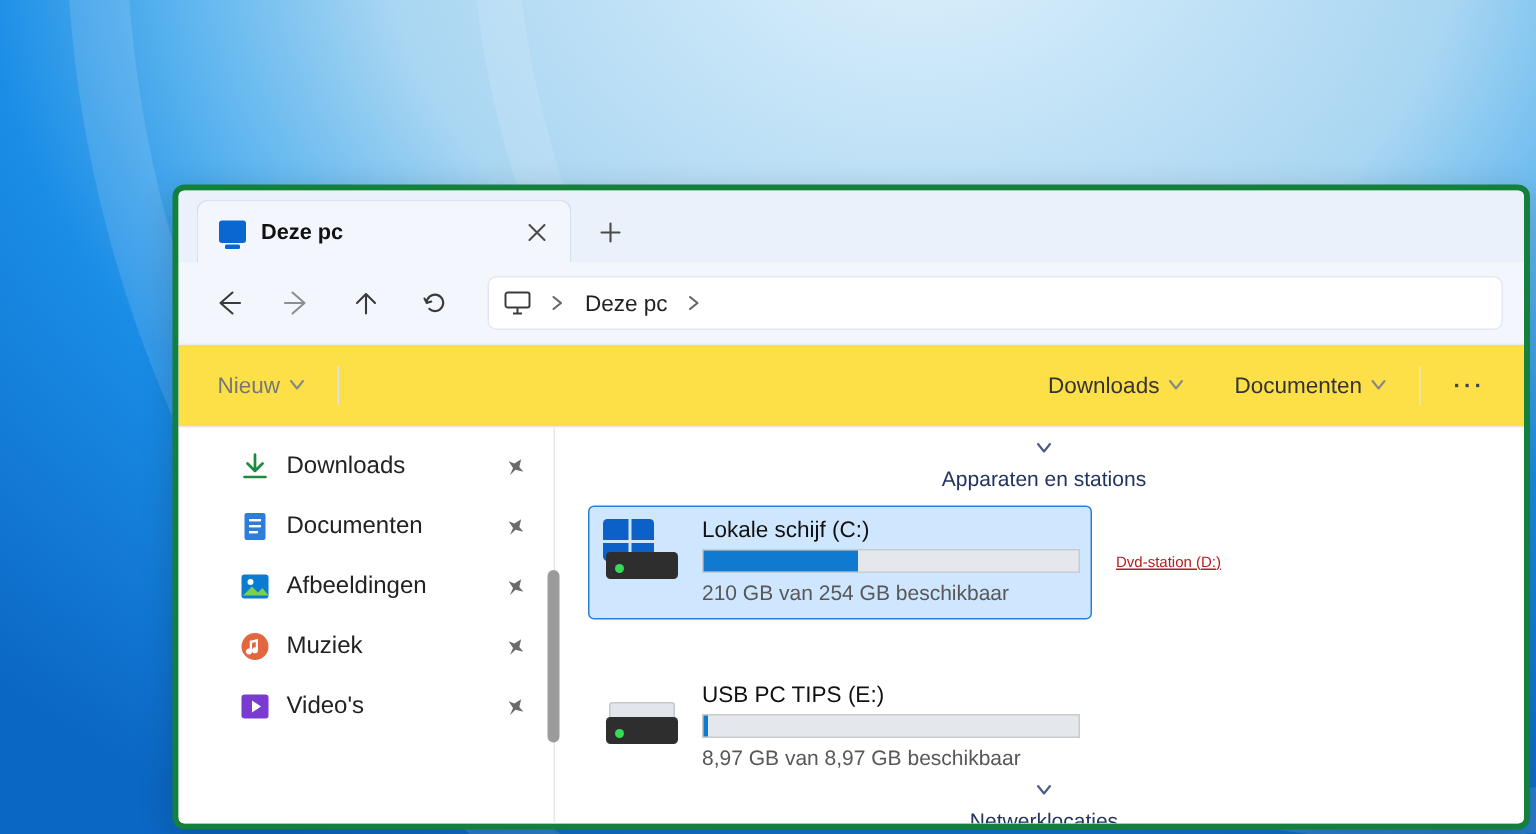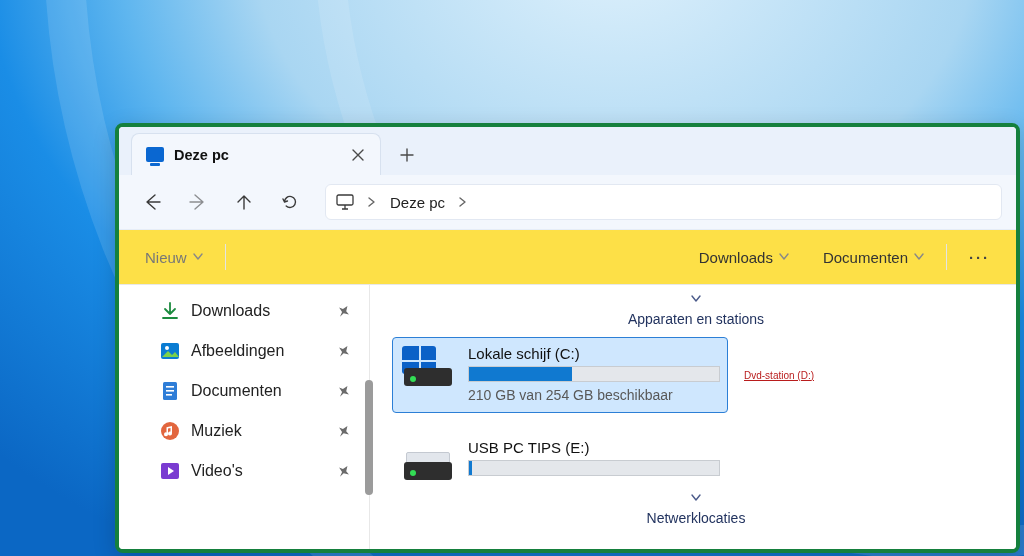--- a/index.html
+++ b/index.html
@@ -222,43 +222,43 @@
         </span>
         <span>Downloads</span>
         <span class="pin">
           <svg width="14" height="14" viewBox="0 0 14 14">
               <path d="M7 1 L9 6 L13 7 L8 9 L7 14 L6 9 L1 7 L5 6 Z" fill="#6b6b6b"></path>
             </svg>
         </span>
       </div>
       <div class="sb-item">
         <span class="sb-icon">
-          <svg width="20" height="18" viewBox="0 0 20 18">
-              <rect x="1" y="1" width="18" height="16" rx="2" fill="#0a7cd2"></rect>
-              <circle cx="7" cy="6" r="2" fill="#fff"></circle>
-              <path d="M2 15 L8 9 L12 13 L15 10 L19 15 Z" fill="#7bd14b"></path>
-            </svg>
-        </span>
-        <span>Afbeeldingen</span>
-        <span class="pin">
-          <svg width="14" height="14" viewBox="0 0 14 14">
-              <path d="M7 1 L9 6 L13 7 L8 9 L7 14 L6 9 L1 7 L5 6 Z" fill="#6b6b6b"></path>
-            </svg>
-        </span>
-      </div>
-      <div class="sb-item">
-        <span class="sb-icon">
           <svg width="18" height="20" viewBox="0 0 18 20">
               <rect x="2" y="1" width="14" height="18" rx="1.5" fill="#2e7dd7"></rect>
               <rect x="5" y="5" width="8" height="1.6" fill="#fff"></rect>
               <rect x="5" y="9" width="8" height="1.6" fill="#fff"></rect>
               <rect x="5" y="13" width="6" height="1.6" fill="#fff"></rect>
             </svg>
         </span>
         <span>Documenten</span>
+        <span class="pin">
+          <svg width="14" height="14" viewBox="0 0 14 14">
+              <path d="M7 1 L9 6 L13 7 L8 9 L7 14 L6 9 L1 7 L5 6 Z" fill="#6b6b6b"></path>
+            </svg>
+        </span>
+      </div>
+      <div class="sb-item">
+        <span class="sb-icon">
+          <svg width="20" height="18" viewBox="0 0 20 18">
+              <rect x="1" y="1" width="18" height="16" rx="2" fill="#0a7cd2"></rect>
+              <circle cx="7" cy="6" r="2" fill="#fff"></circle>
+              <path d="M2 15 L8 9 L12 13 L15 10 L19 15 Z" fill="#7bd14b"></path>
+            </svg>
+        </span>
+        <span>Afbeeldingen</span>
         <span class="pin">
           <svg width="14" height="14" viewBox="0 0 14 14">
               <path d="M7 1 L9 6 L13 7 L8 9 L7 14 L6 9 L1 7 L5 6 Z" fill="#6b6b6b"></path>
             </svg>
         </span>
       </div>
       <div class="sb-item">
         <span class="sb-icon">
           <svg width="20" height="20" viewBox="0 0 20 20">
               <circle cx="10" cy="10" r="9" fill="#e2663e"></circle>
@@ -312,30 +312,31 @@
               <div class="fill" id="fill-c" style="width: 41%;"></div>
             </div>
             <div class="sub">210 GB van 254 GB beschikbaar</div>
           </div>
         </div>
 
         <div class="dvd">
           <div class="name">Dvd-station (D:)</div>
         </div>
 
-        <div class="drive" style="margin-top:2px;">
+        <div class="drive" style="margin-top:18px;">
           <div class="drive-icon">
             <div class="dtop"></div>
             <div class="dcase"></div>
           </div>
           <div class="drive-body">
             <div class="name">USB PC TIPS (E:)</div>
             <div class="bar">
               <div class="fill" id="fill-e" style="width: 1%;"></div>
             </div>
+            <div class="sub">8,97 GB van 8,97 GB beschikbaar</div>
           </div>
         </div>
       </div>
 
       <div class="group-header" style="">
         <span class="gchev">
           <svg width="10" height="8" viewBox="0 0 10 8">
               <path d="M1 1 L5 6 L9 1" stroke="#4a5a8a" stroke-width="1.4" fill="none" stroke-linecap="round" stroke-linejoin="round"></path>
             </svg>
         </span>

